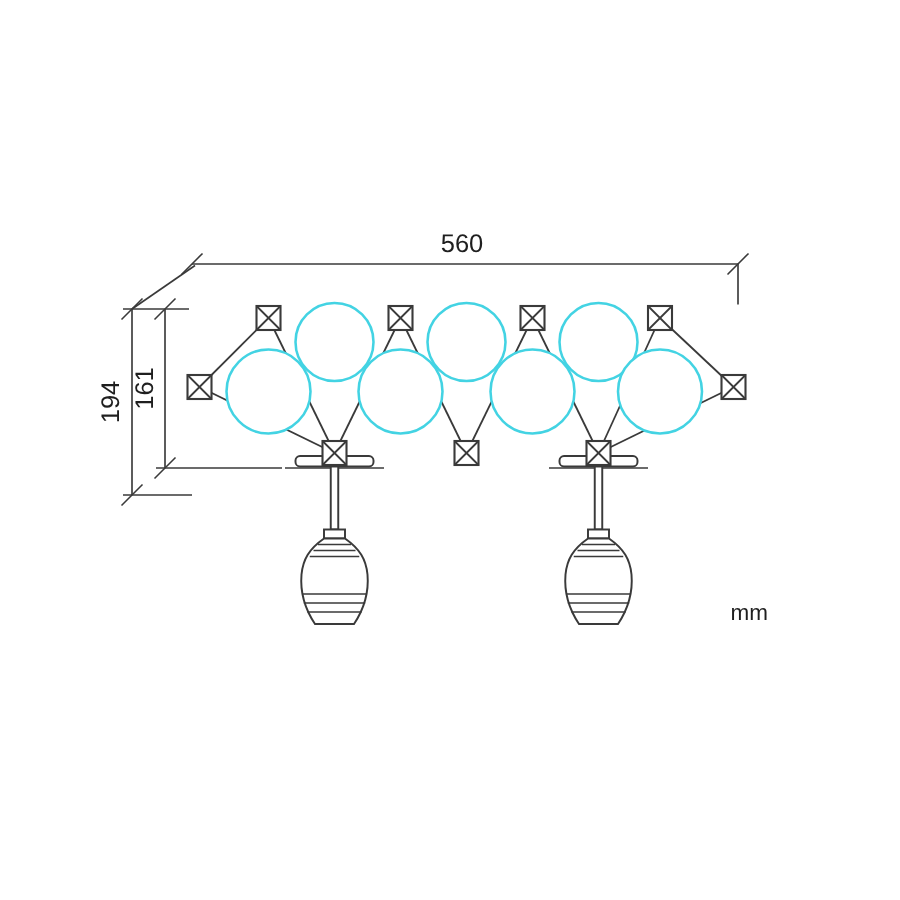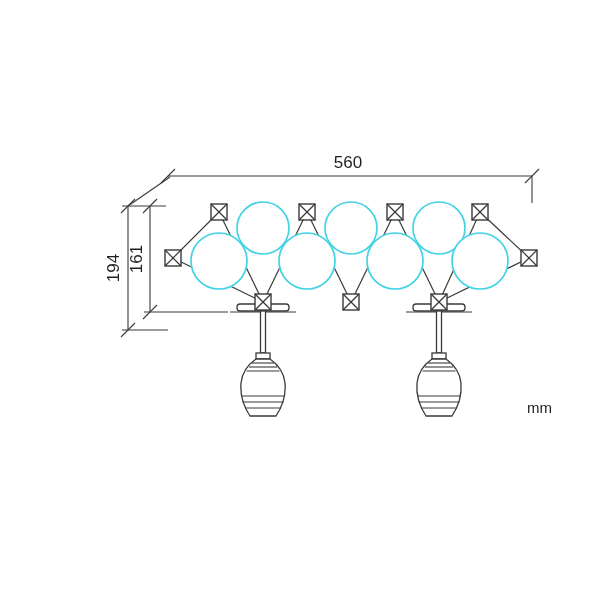--- a/index.html
+++ b/index.html
@@ -6,21 +6,21 @@
     --line:#3a3a3a;
     --globe-stroke:#43d3e3;
     --text:#1f1f1f;
     --background:#ffffff;
   }
   html,body{margin:0;padding:0;}
   body{
     width:600px;height:600px;background:var(--background);
     font-family:"Liberation Sans", sans-serif;
   }
-  .canvas{width:511px;height:600px;position:relative;background:var(--background);padding-left:40px;}
+  .canvas{width:511px;height:600px;position:relative;background:var(--background);}
   .ln{stroke:var(--line);stroke-width:1.2;fill:none;}
   .box{fill:#fff;stroke:var(--line);stroke-width:1.4;}
   .globe{fill:#fff;stroke:var(--globe-stroke);stroke-width:1.7;}
   .dim{stroke:var(--line);stroke-width:1.1;fill:none;}
   .pend{fill:#fff;stroke:var(--line);stroke-width:1.3;}
   .pendln{stroke:var(--line);stroke-width:1.1;fill:none;}
   .dimtext{font-family:"Liberation Sans", sans-serif;font-size:17px;fill:var(--text);}
   .unittext{font-family:"Liberation Sans", sans-serif;font-size:15px;fill:var(--text);}
 </style>
 </head>

